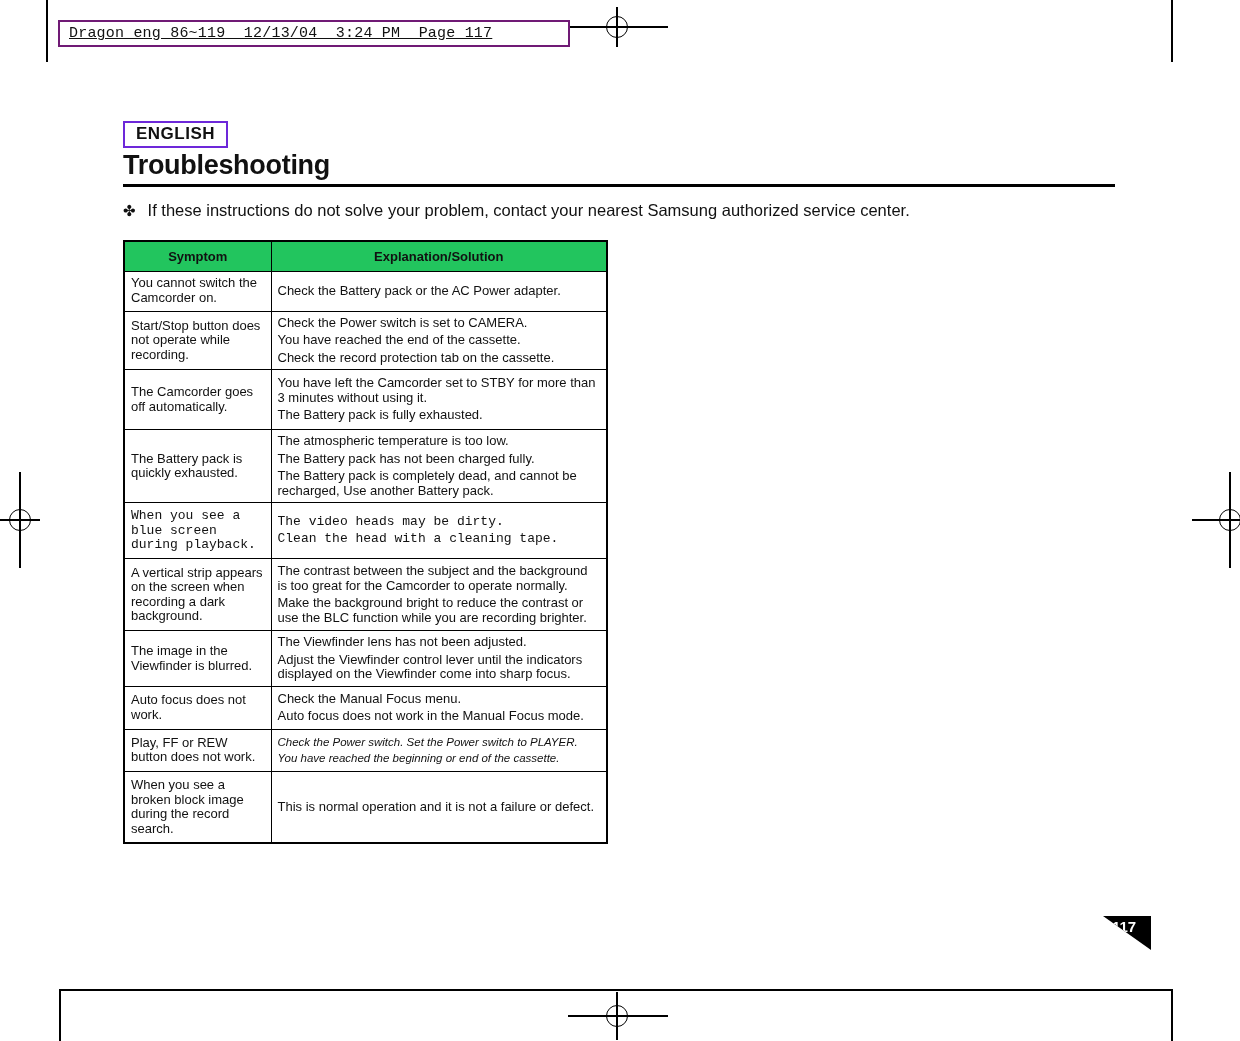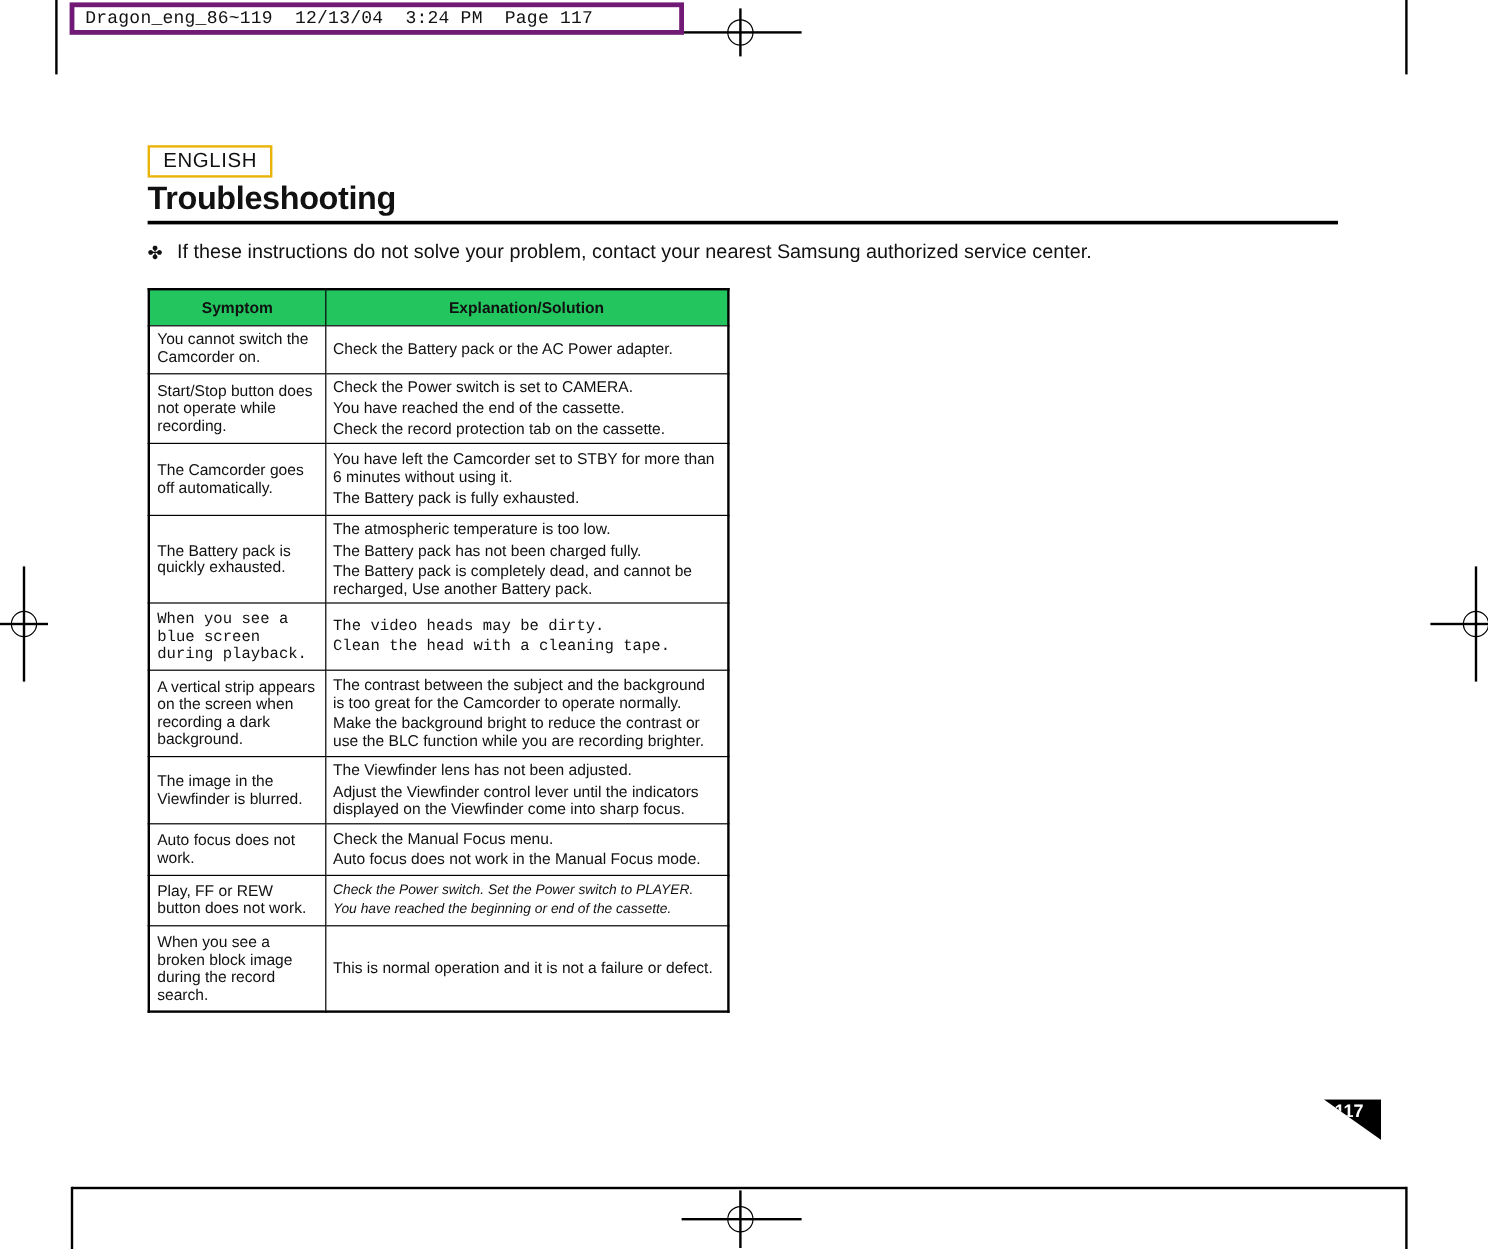--- a/index.html
+++ b/index.html
@@ -5,27 +5,27 @@
   * { margin:0; padding:0; box-sizing:border-box; }
   html,body { width:1240px; height:1041px; background:#ffffff; overflow:hidden;
               font-family:"Liberation Sans", sans-serif; color:#111; position:relative; }
 
   
   .hline { position:absolute; background:#000; height:1.5px; }
   .vline { position:absolute; background:#000; width:1.5px; }
   .regcircle { position:absolute; width:22px; height:22px; border:1.5px solid #000; border-radius:50%; background:transparent; }
 
   
-  .proof-box { position:absolute; left:58px; top:2px; width:512px; height:27px;
-               border:4px solid #701a75; display:flex; align-items:center; padding-left:9px;
-               font-family:"Liberation Mono", monospace; font-size:15px; white-space:pre; letter-spacing:0.2px; }
+  .proof-box { position:absolute; left:58px; top:20px; width:512px; height:27px;
+               border:2px solid #701a75; display:flex; align-items:center; padding-left:9px;
+               font-family:"Liberation Mono", monospace; font-size:15px; white-space:pre; letter-spacing:0.2px;text-decoration:underline; }
 
   
-  .lang-box { position:absolute; left:123px; top:121px; border:2px solid #eab308;
-              padding:1px 11px 2px 11px; font-size:17px; font-weight:normal; letter-spacing:0.5px; }
+  .lang-box { position:absolute; left:123px; top:121px; border:2px solid #6d28d9;
+              padding:1px 11px 2px 11px; font-size:17px; font-weight:bold; letter-spacing:0.5px; }
   .page-title { position:absolute; left:123px; top:150px; font-size:27px; font-weight:bold; letter-spacing:-0.3px; }
   .title-rule { position:absolute; left:123px; top:184px; width:992px; height:3px; background:#000; }
 
   .note { position:absolute; left:123px; top:201px; width:900px; font-size:16.5px; display:flex; }
   .note .bullet { font-size:15px; margin-right:12px; position:relative; top:1px; }
 
   
   table.ts { position:absolute; left:123px; top:240px; width:483px;
              border-collapse:collapse; table-layout:fixed; border:2px solid #000; }
   table.ts col.c1 { width:147px; }
@@ -113,21 +113,21 @@
       <td class="symptom">Start/Stop button does not operate while recording.</td>
       <td class="solution">
           <div class="line">Check the Power switch is set to CAMERA.</div>
           <div class="line">You have reached the end of the cassette.</div>
           <div class="line">Check the record protection tab on the cassette.</div>
         </td>
     </tr>
     <tr>
       <td class="symptom">The Camcorder goes off automatically.</td>
       <td class="solution">
-          <div class="line">You have left the Camcorder set to STBY for more than 6 minutes without using it.</div>
+          <div class="line">You have left the Camcorder set to STBY for more than 3 minutes without using it.</div>
           <div class="line">The Battery pack is fully exhausted.</div>
         </td>
     </tr>
     <tr>
       <td class="symptom">The Battery pack is quickly exhausted.</td>
       <td class="solution">
           <div class="line">The atmospheric temperature is too low.</div>
           <div class="line">The Battery pack has not been charged fully.</div>
           <div class="line">The Battery pack is completely dead, and cannot be recharged, Use another Battery pack.</div>
         </td>

